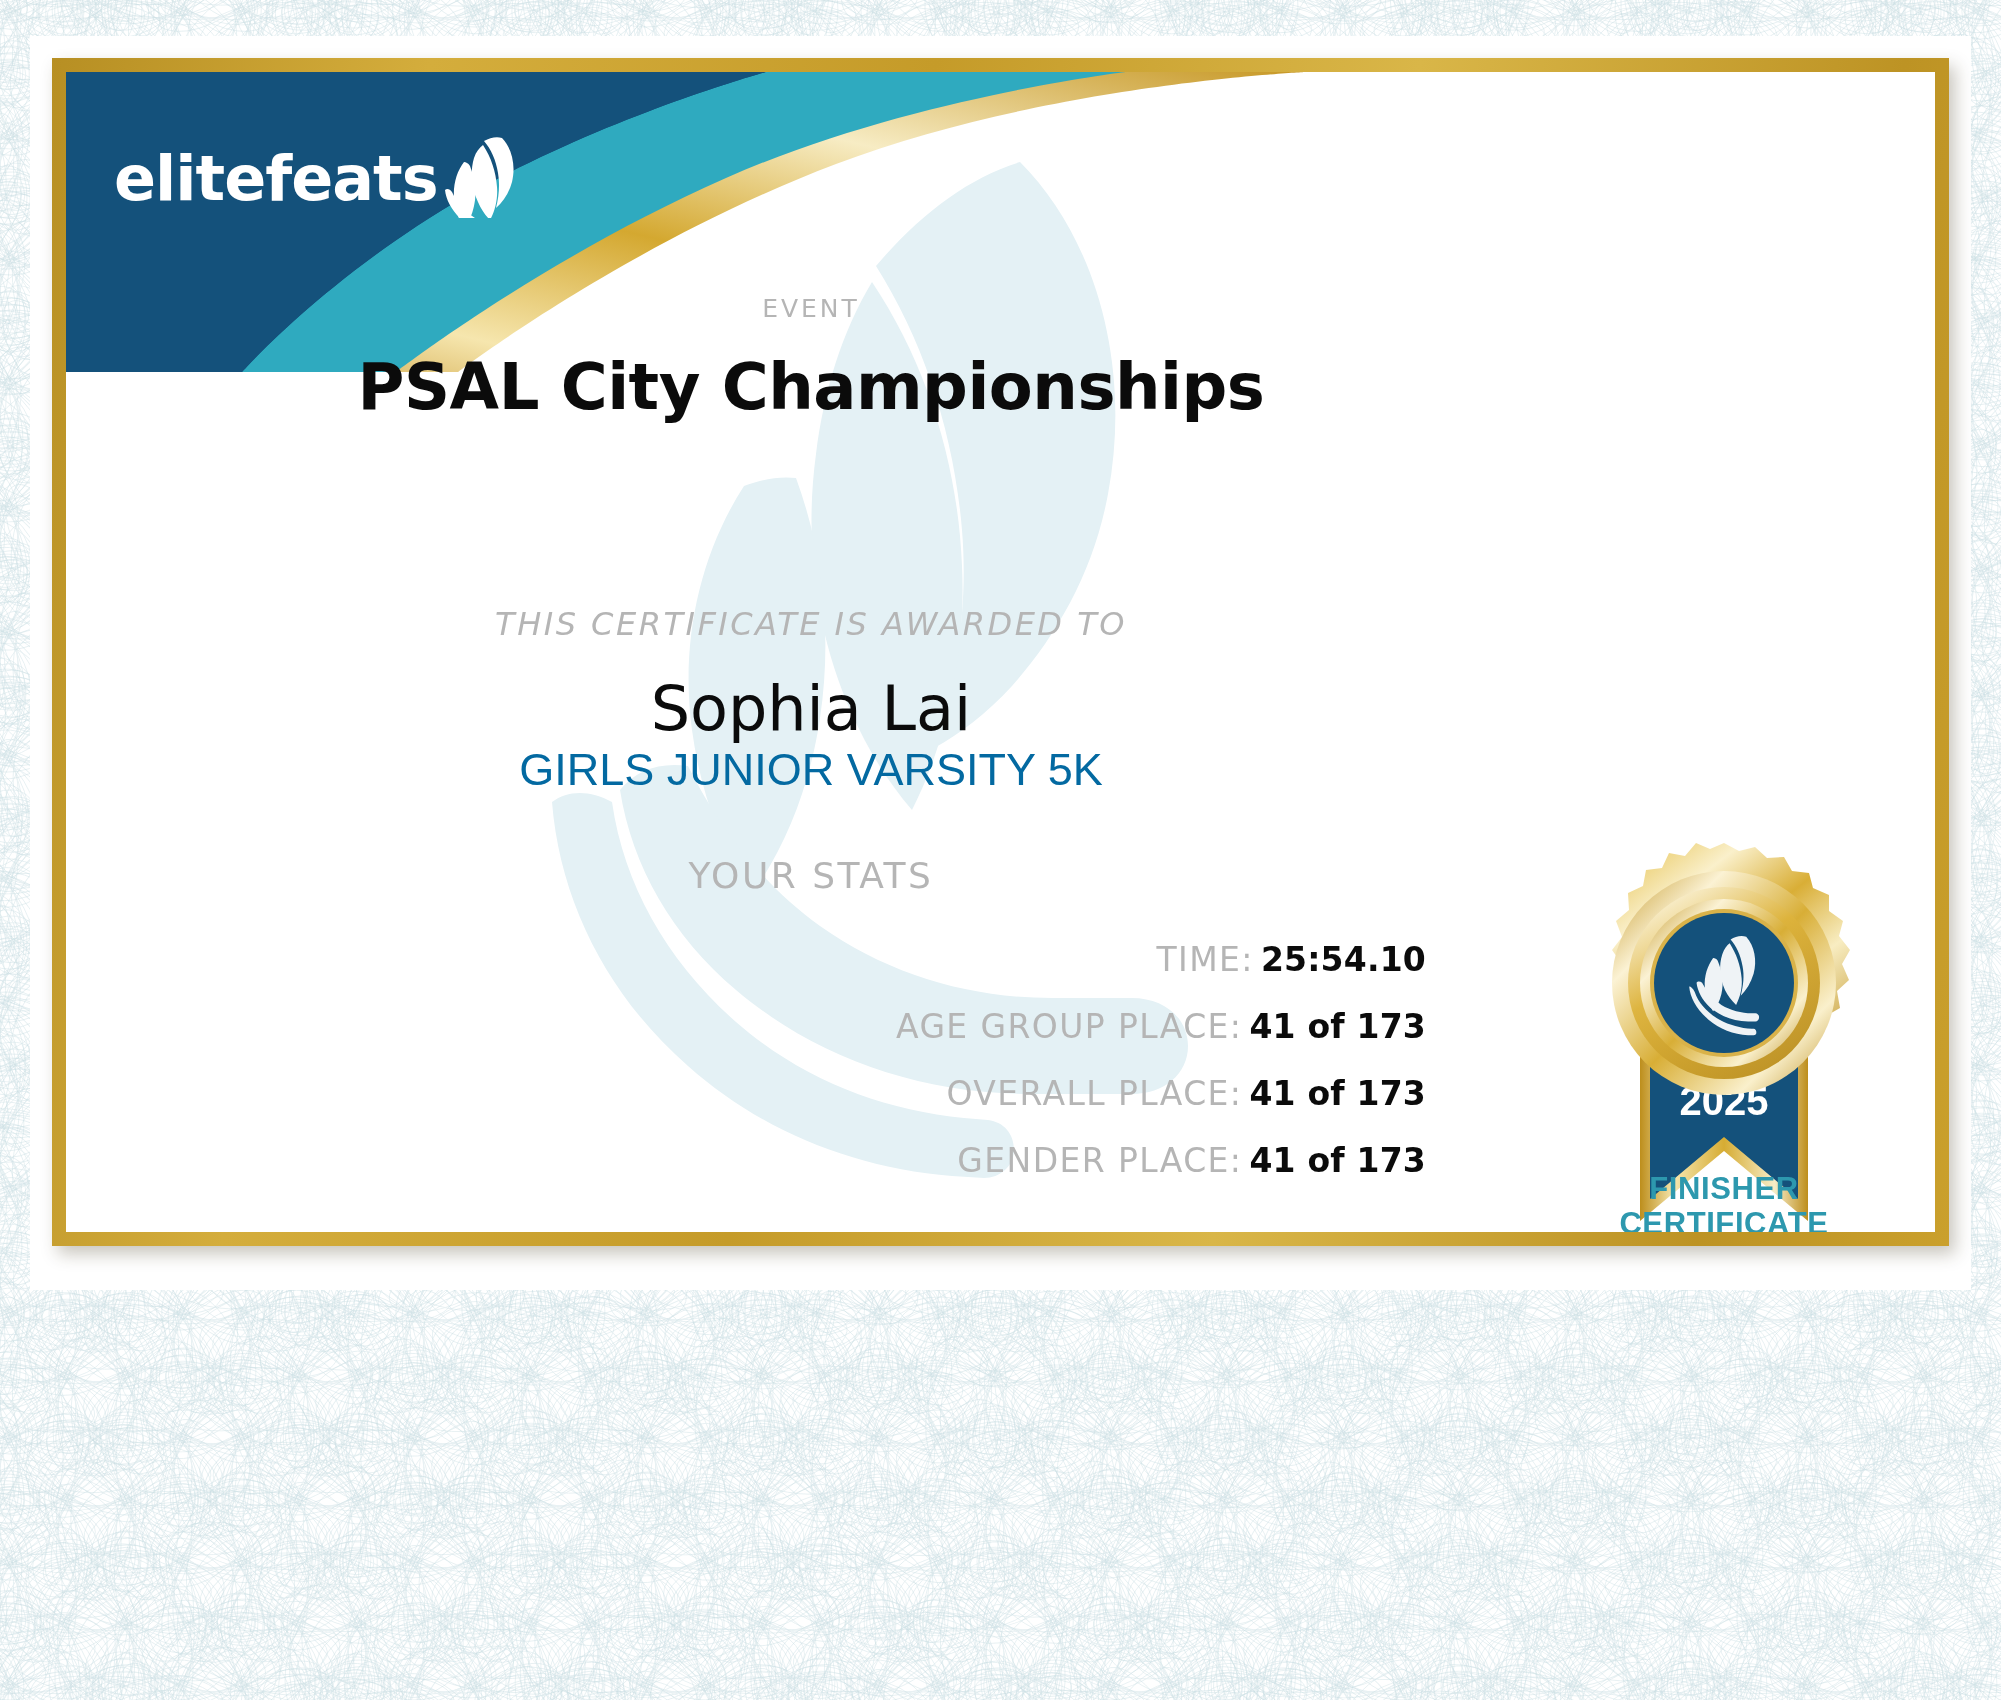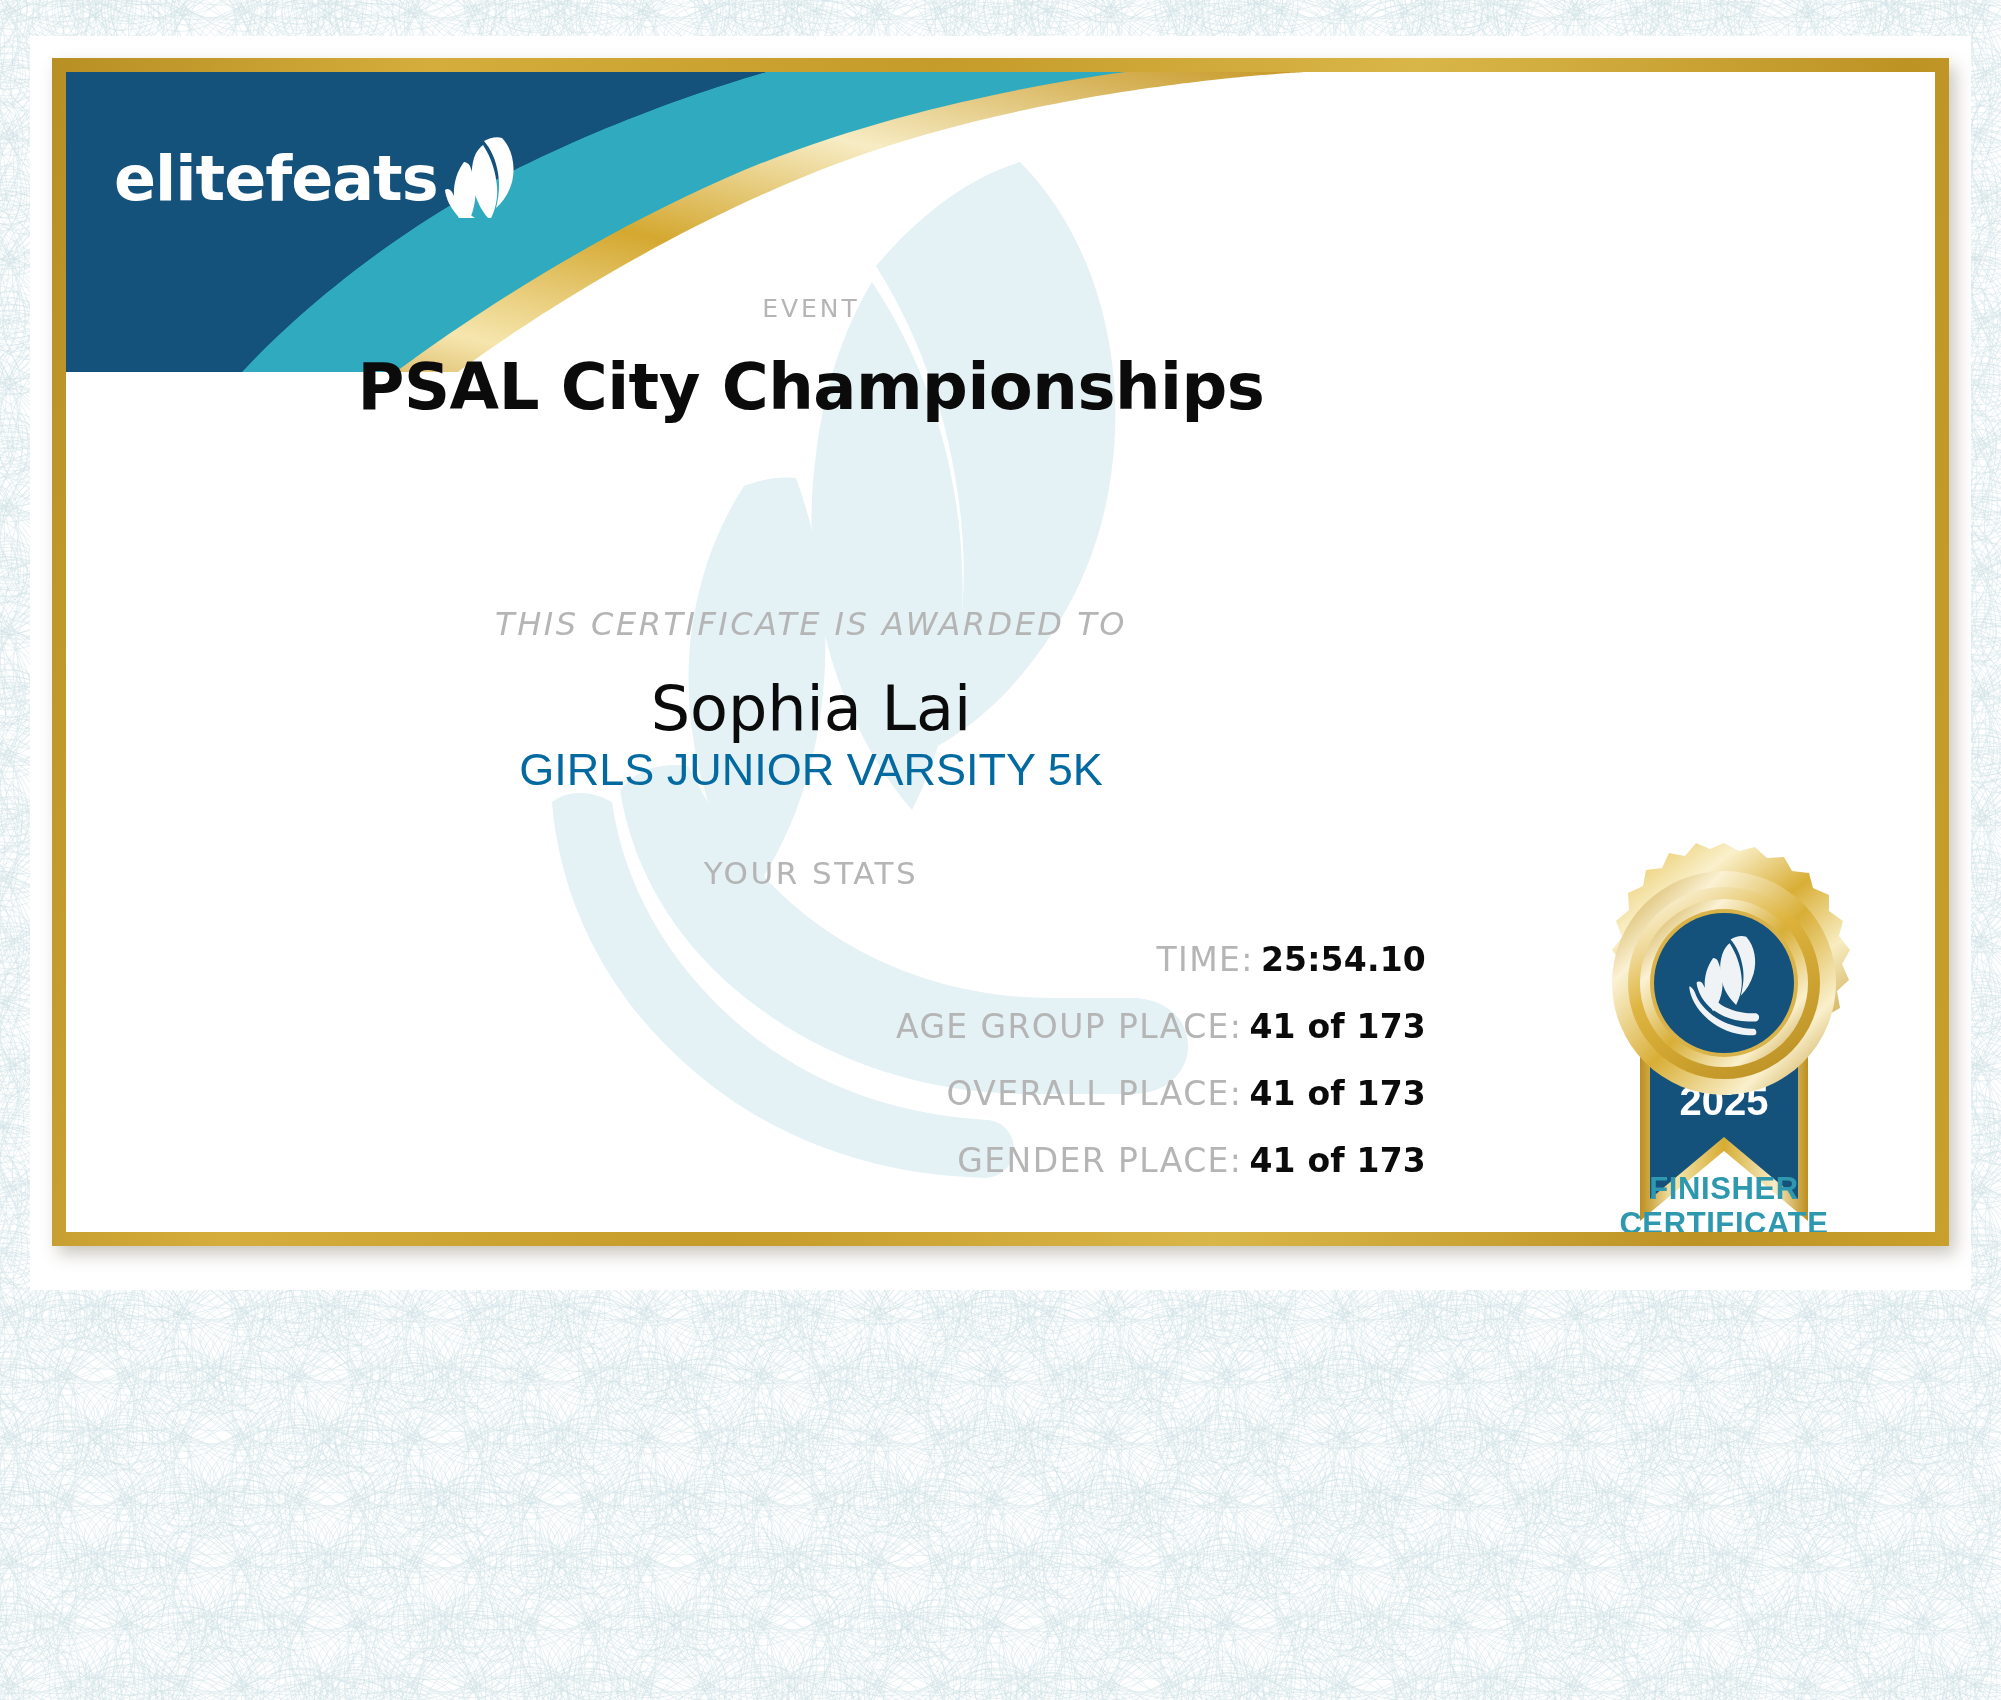--- a/index.html
+++ b/index.html
@@ -122,21 +122,21 @@
     color:#0369a1;
     font-size:45px;
     font-weight:normal;
     letter-spacing:0px;
     font-family:"Liberation Sans", sans-serif;
   }
 
   .stats-label{
     position:absolute; left:0; top:783px; width:1490px;
     text-align:center;
-    font-size:31px;
+    font-size:36px;
     letter-spacing:2.5px;
   }
 
   .stats-list{
     position:absolute;
     left:0; top:862px; width:1360px;
     text-align:right;
     margin-top:9px;
   }
   .stat-row{

